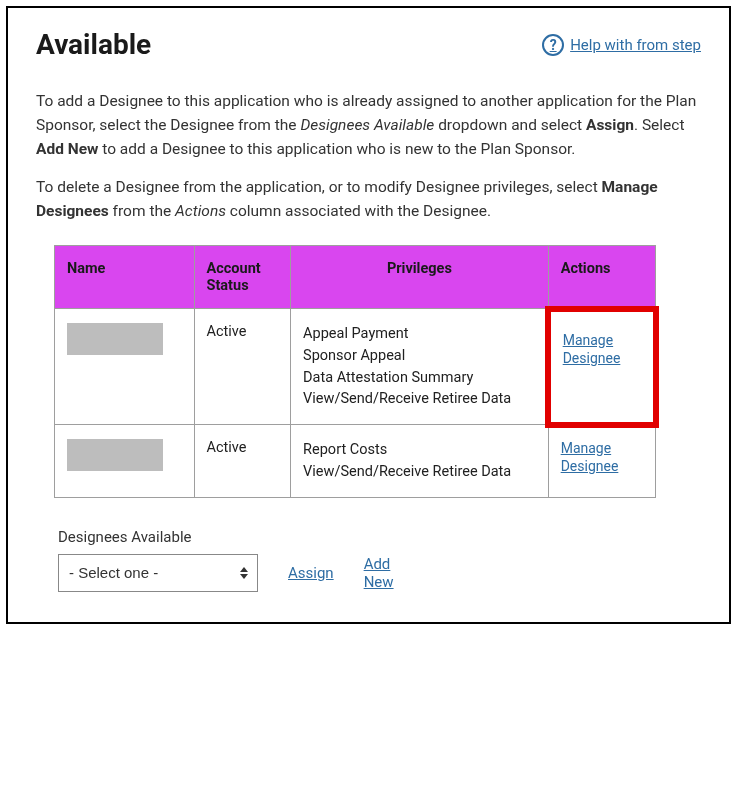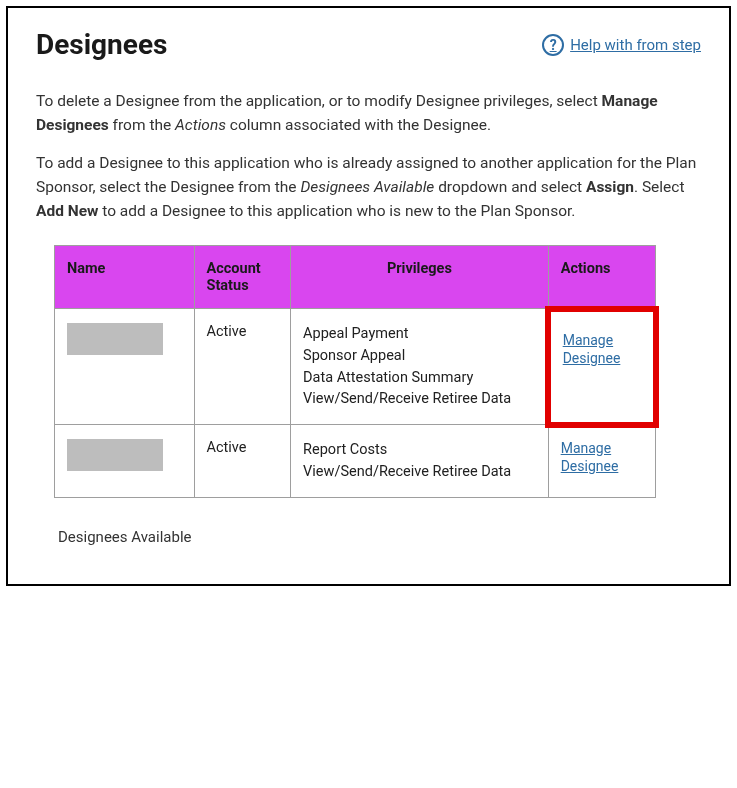--- a/index.html
+++ b/index.html
@@ -157,33 +157,33 @@
     line-height: 1.2;
   }
   .link-btn.addnew { max-width: 40px; display: inline-block; }
 </style>
 </head>
 <body>
 
 <div class="frame">
 
   <div class="header-row">
-    <h1>Designees</h1>
+    <h1>Available</h1>
     <a class="help-link">
       <span class="help-icon">?</span>
       <span>Help with from step</span>
     </a>
   </div>
 
   <div class="intro">
     <p>
-      <span>To delete a Designee from the application, or to modify Designee privileges, select </span><strong>Manage Designees</strong><span> from the </span><em>Actions</em><span> column associated with the Designee.</span>
+      <span>To add a Designee to this application who is already assigned to another application for the Plan Sponsor, select the Designee from the </span><em>Designees Available</em><span> dropdown and select </span><strong>Assign</strong><span>. Select </span><strong>Add New</strong><span> to add a Designee to this application who is new to the Plan Sponsor.</span>
     </p>
     <p>
-      <span>To add a Designee to this application who is already assigned to another application for the Plan Sponsor, select the Designee from the </span><em>Designees Available</em><span> dropdown and select </span><strong>Assign</strong><span>. Select </span><strong>Add New</strong><span> to add a Designee to this application who is new to the Plan Sponsor.</span>
+      <span>To delete a Designee from the application, or to modify Designee privileges, select </span><strong>Manage Designees</strong><span> from the </span><em>Actions</em><span> column associated with the Designee.</span>
     </p>
   </div>
 
   <div class="table-wrap">
     <table class="des">
       <thead>
         <tr>
           <th class="col-name">Name</th>
           <th class="col-status">Account Status</th>
           <th class="col-priv">Privileges</th>
@@ -222,15 +222,28 @@
           <td>
             <a class="action-link">Manage Designee</a>
           </td>
         </tr>
       </tbody>
     </table>
   </div>
 
   <div class="bottom-controls">
     <div class="ba-label">Designees Available</div>
+    <div class="ba-row">
+      <div class="select-wrap">
+        <select class="designee-select">
+          <option>- Select one -</option>
+        </select>
+        <span class="select-caret">
+          <span class="caret-up"></span>
+          <span class="caret-down"></span>
+        </span>
+      </div>
+      <a class="link-btn">Assign</a>
+      <a class="link-btn addnew">Add New</a>
+    </div>
   </div>
 
 </div>
 
 </body></html>

